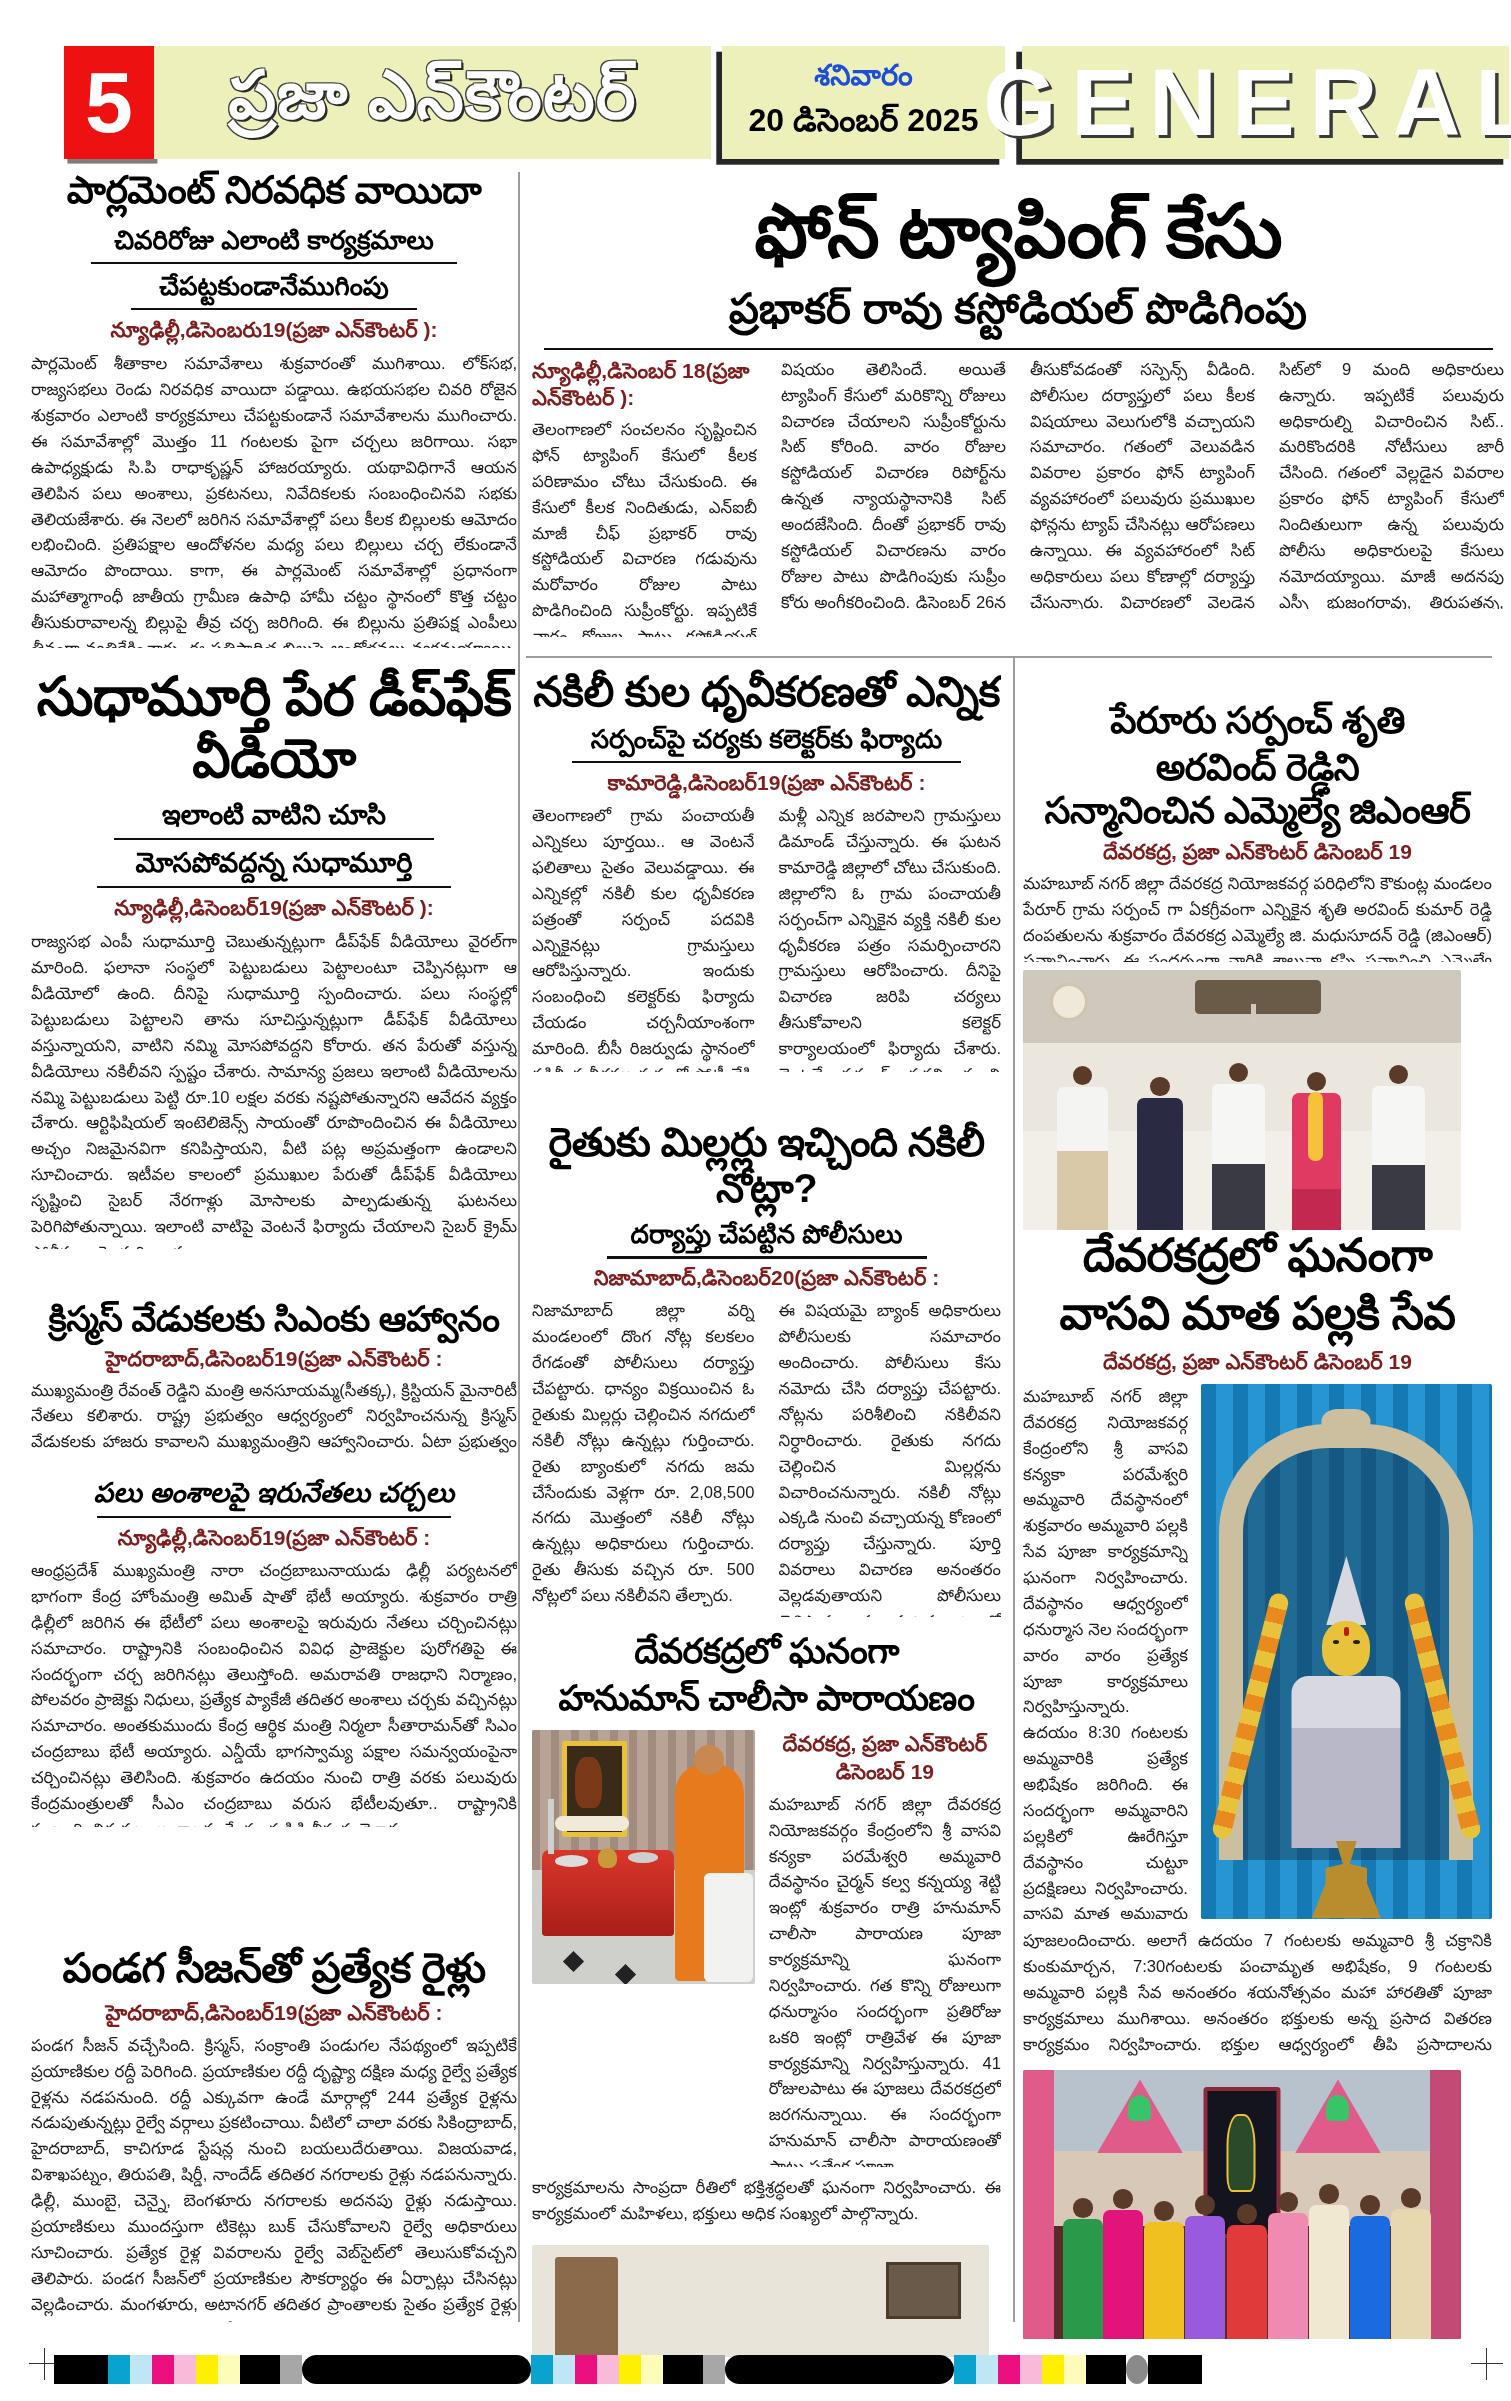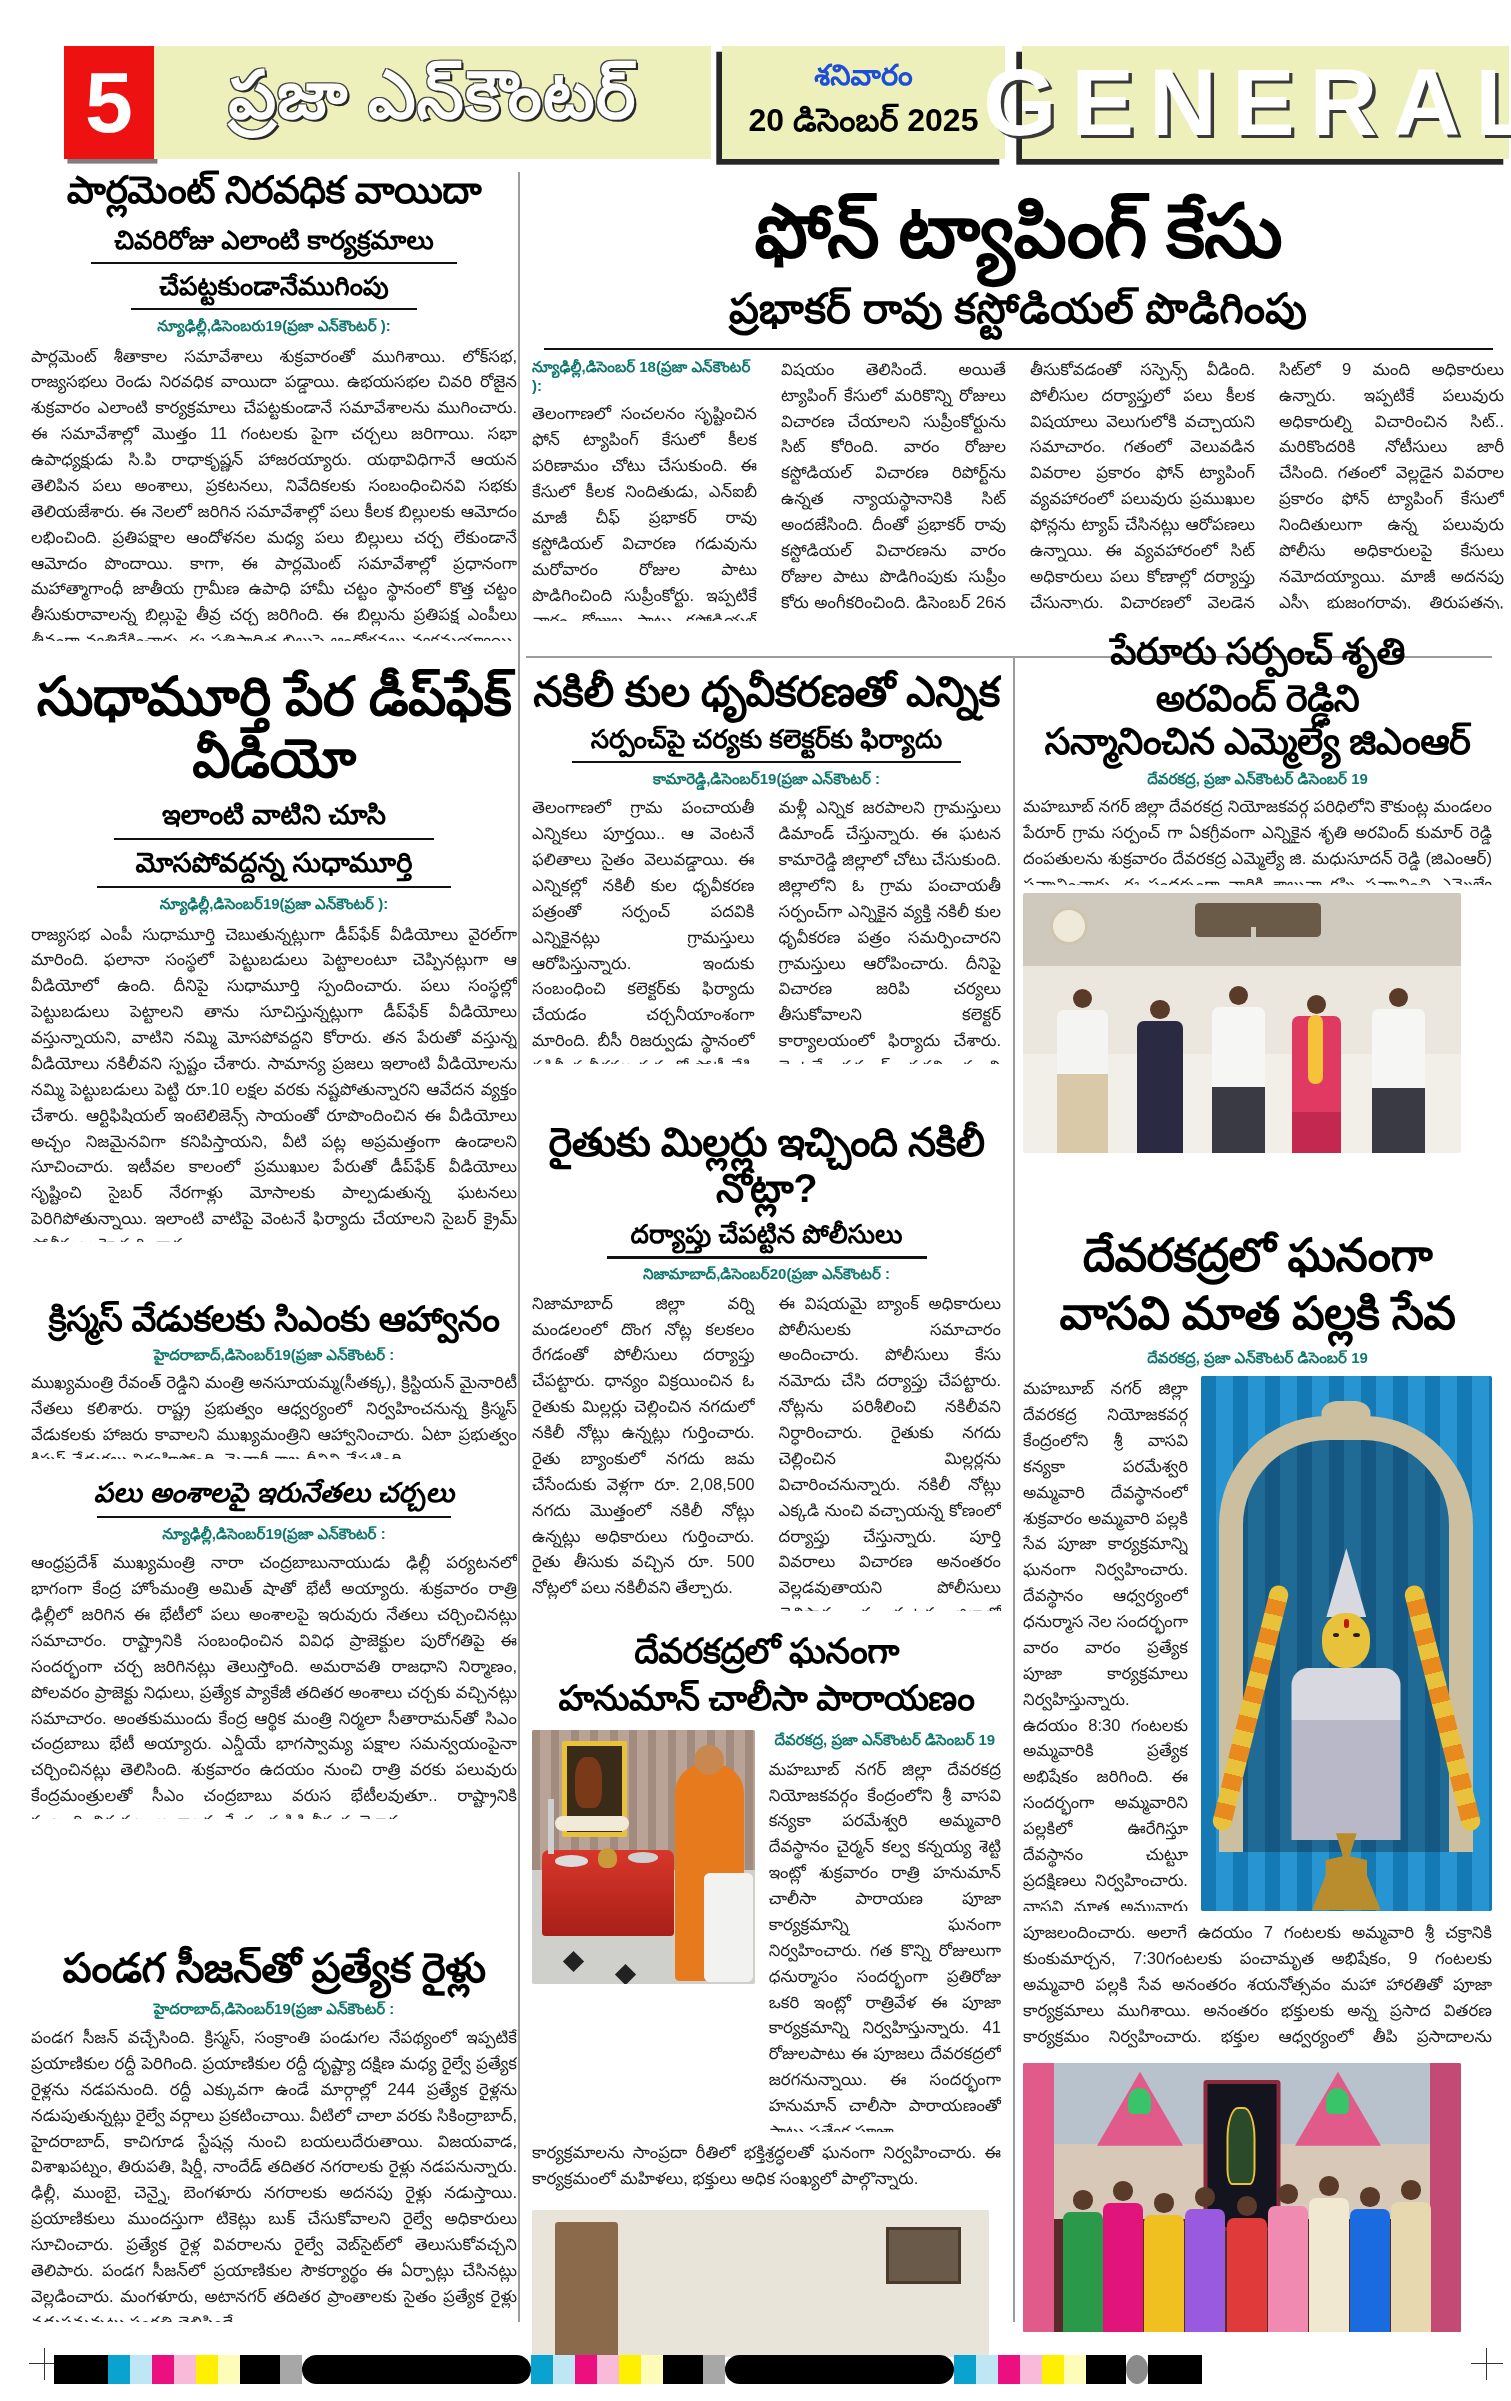--- a/index.html
+++ b/index.html
@@ -1,21 +1,21 @@
 <!DOCTYPE html>
 <html style="font-size:9.1px"><head>
 <meta charset="utf-8">
 <style>
   html,body{margin:0;padding:0;background:#ffffff;}
   #paper{position:relative;width:1512px;height:2401px;background:#ffffff;
          font-family:"Liberation Sans","DejaVu Sans",sans-serif;color:#111;overflow:hidden;}
   .abs{position:absolute;}
   .hl{font-weight:bold;color:#000;text-align:center;line-height:1.14;letter-spacing:-0.6px;}
   .sub{font-weight:bold;color:#000;text-align:center;line-height:1.25;}
-  .dl{color:#0f766e;font-weight:bold;text-align:center;font-size:15px;line-height:1.3;}
+  .dl{color:#7f1d1d;font-weight:bold;text-align:center;font-size:21px;line-height:1.3;}
   .dl.left{text-align:left;}
   .bodytxt{text-align:justify;color:#1c1c1c;font-size:16.6px;line-height:1.56;overflow:hidden;}
   .blackrule{background:#111;height:2.3px;margin:5.7px auto;}
   .vr{position:absolute;width:1.7px;background:#9c9c9c;}
   .hr{position:absolute;height:1.7px;background:#9c9c9c;}
   .cols{display:flex;gap:24px;}
   .cols .col{flex:1;min-width:0;}
   
   .hbox{position:absolute;top:46px;height:113px;background:#eef0bc;}
   #pageno{left:64px;width:90px;background:#ee1111;color:#fff;font-size:86px;font-weight:bold;
@@ -204,21 +204,21 @@
       <div class="fig" style="left:154px;">
           <div class="h"></div>
         </div>
 
       <div class="fig" style="left:360px;">
           <div class="h"></div>
         </div>
     </div>
   </div>
 
-  <div class="abs" style="left:1023px;top:631px;width:469px;height:549px;overflow:hidden;">
+  <div class="abs" style="left:1023px;top:700px;width:469px;height:549px;overflow:hidden;">
     <div class="hl" style="font-size:37px;">పేరూరు సర్పంచ్ శృతి</div>
     <div class="hl" style="font-size:37px;margin-top:4.6px;">అరవింద్ రెడ్డిని</div>
     <div class="hl" style="font-size:37px;margin-top:1px;">సన్మానించిన ఎమ్మెల్యే జిఎంఆర్</div>
     <div class="dl" style="margin-top:5.7px;">దేవరకద్ర, ప్రజా ఎన్‌కౌంటర్  డిసెంబర్ 19</div>
     <div class="bodytxt" style="height:91px;margin-top:5.7px;">మహబూబ్ నగర్ జిల్లా దేవరకద్ర నియోజకవర్గ పరిధిలోని కౌకుంట్ల మండలం పేరూర్ గ్రామ సర్పంచ్ గా ఏకగ్రీవంగా ఎన్నికైన శృతి అరవింద్ కుమార్ రెడ్డి దంపతులను శుక్రవారం దేవరకద్ర ఎమ్మెల్యే జి. మధుసూదన్ రెడ్డి (జిఎంఆర్) సన్మానించారు. ఈ సందర్భంగా వారికి శాలువా కప్పి సన్మానించి ఎమ్మెల్యే శుభాకాంక్షలు తెలిపారు.</div>
 
     <div class="photo" style="width:438px;height:260px;margin-top:8px;background:linear-gradient(180deg,#cfc8bd 0 28%,#ece7de 28% 62%,#f2efe8 62% 100%);">
       <div class="abs" style="left:172px;top:10.3px;width:126px;height:34px;background:#6a5a48;border-radius:4.6px;"></div>
       <div class="abs" style="left:228px;top:34px;width:4.6px;height:23px;background:#cfcabd;"></div>
       <div class="abs" style="left:27.4px;top:13.7px;width:32px;height:32px;border-radius:50%;background:#efe9da;border:3.4px solid #cfc4ae;"></div>

